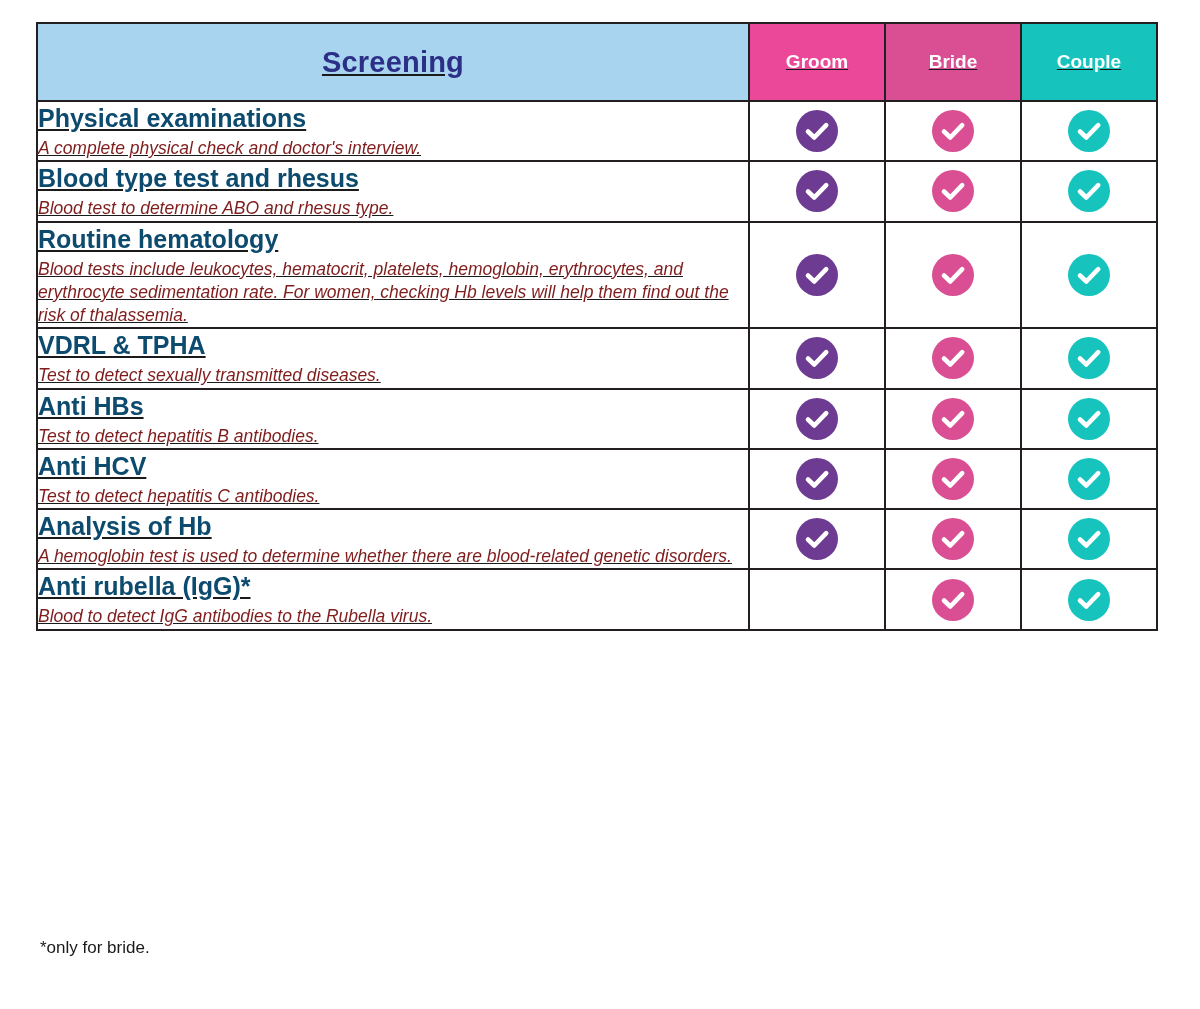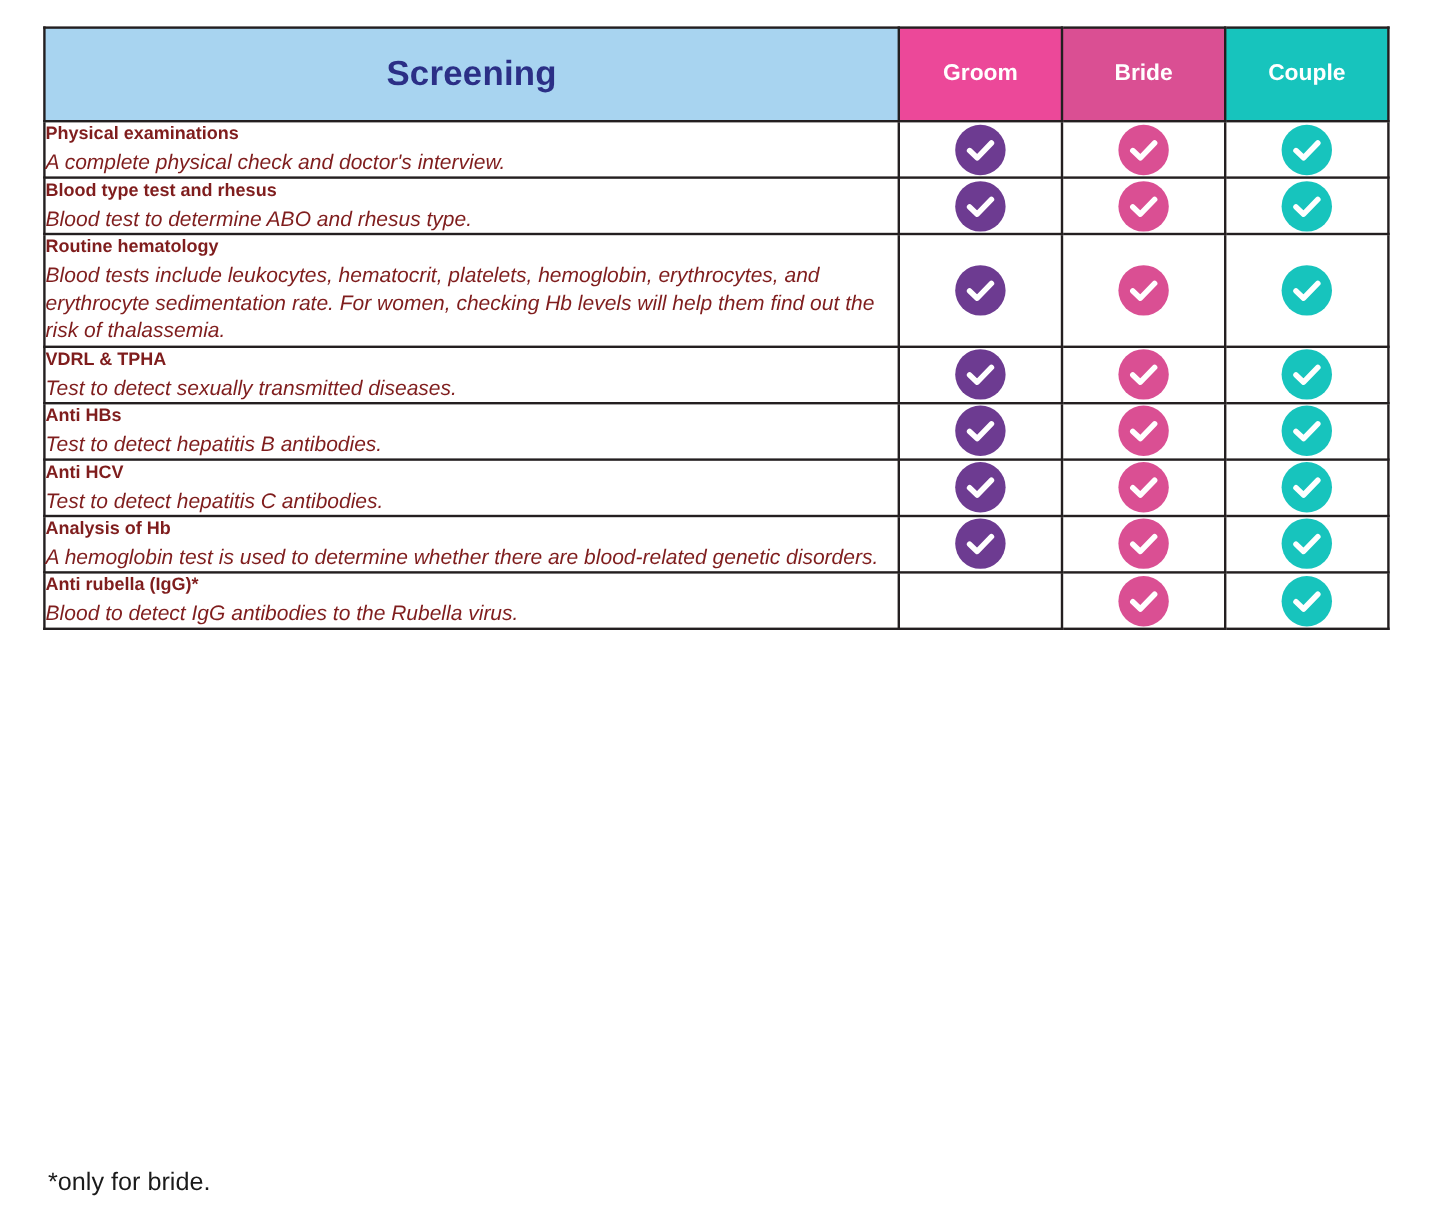--- a/index.html
+++ b/index.html
@@ -13,20 +13,21 @@
     font-family: "Liberation Sans", sans-serif;
     color: #1a1a1a;
     position: relative;
     overflow: hidden;
   }
   #screening-table-wrap {
     position: absolute;
     left: 36px;
     top: 22px;
     width: 908px;
+    text-decoration: underline;
   }
   table.screening-table {
     border-collapse: collapse;
     width: 1120px;
     table-layout: fixed;
     border: 2px solid #231f20;
   }
   table.screening-table td,
   table.screening-table th {
     border: 2px solid #231f20;
@@ -63,23 +64,23 @@
   th.hdr-couple {
     background: #17c4bd;
     color: #ffffff;
     font-size: 19px;
   }
 
   td.cell-screening {
     padding: 13px 16px 14px 18px;
   }
   .row-title {
-    font-size: 15px;
+    font-size: 25px;
     font-weight: bold;
-    color: #7f1d1d;
+    color: #0c4a6e;
     line-height: 1.32;
     margin-bottom: 2px;
   }
   .row-desc {
     font-size: 17.5px;
     font-style: italic;
     color: #7f1d1d;
     line-height: 1.33;
   }
   td.cell-check {
@@ -100,23 +101,22 @@
   }
   .check-groom  { background: #6d3b91; }
   .check-bride  { background: #da4f93; }
   .check-couple { background: #17c4bd; }
   .check-empty  { background: transparent; }
 
   #footnote {
     position: absolute;
     left: 40px;
     top: 938px;
-    font-size: 21px;
+    font-size: 17px;
     color: #1a1a1a;
-    margin-top: 36px;
   }
 </style>
 </head>
 <body>
 
 <div id="screening-table-wrap">
   <table class="screening-table">
     <colgroup>
       <col class="col-screening">
       <col class="col-groom">

